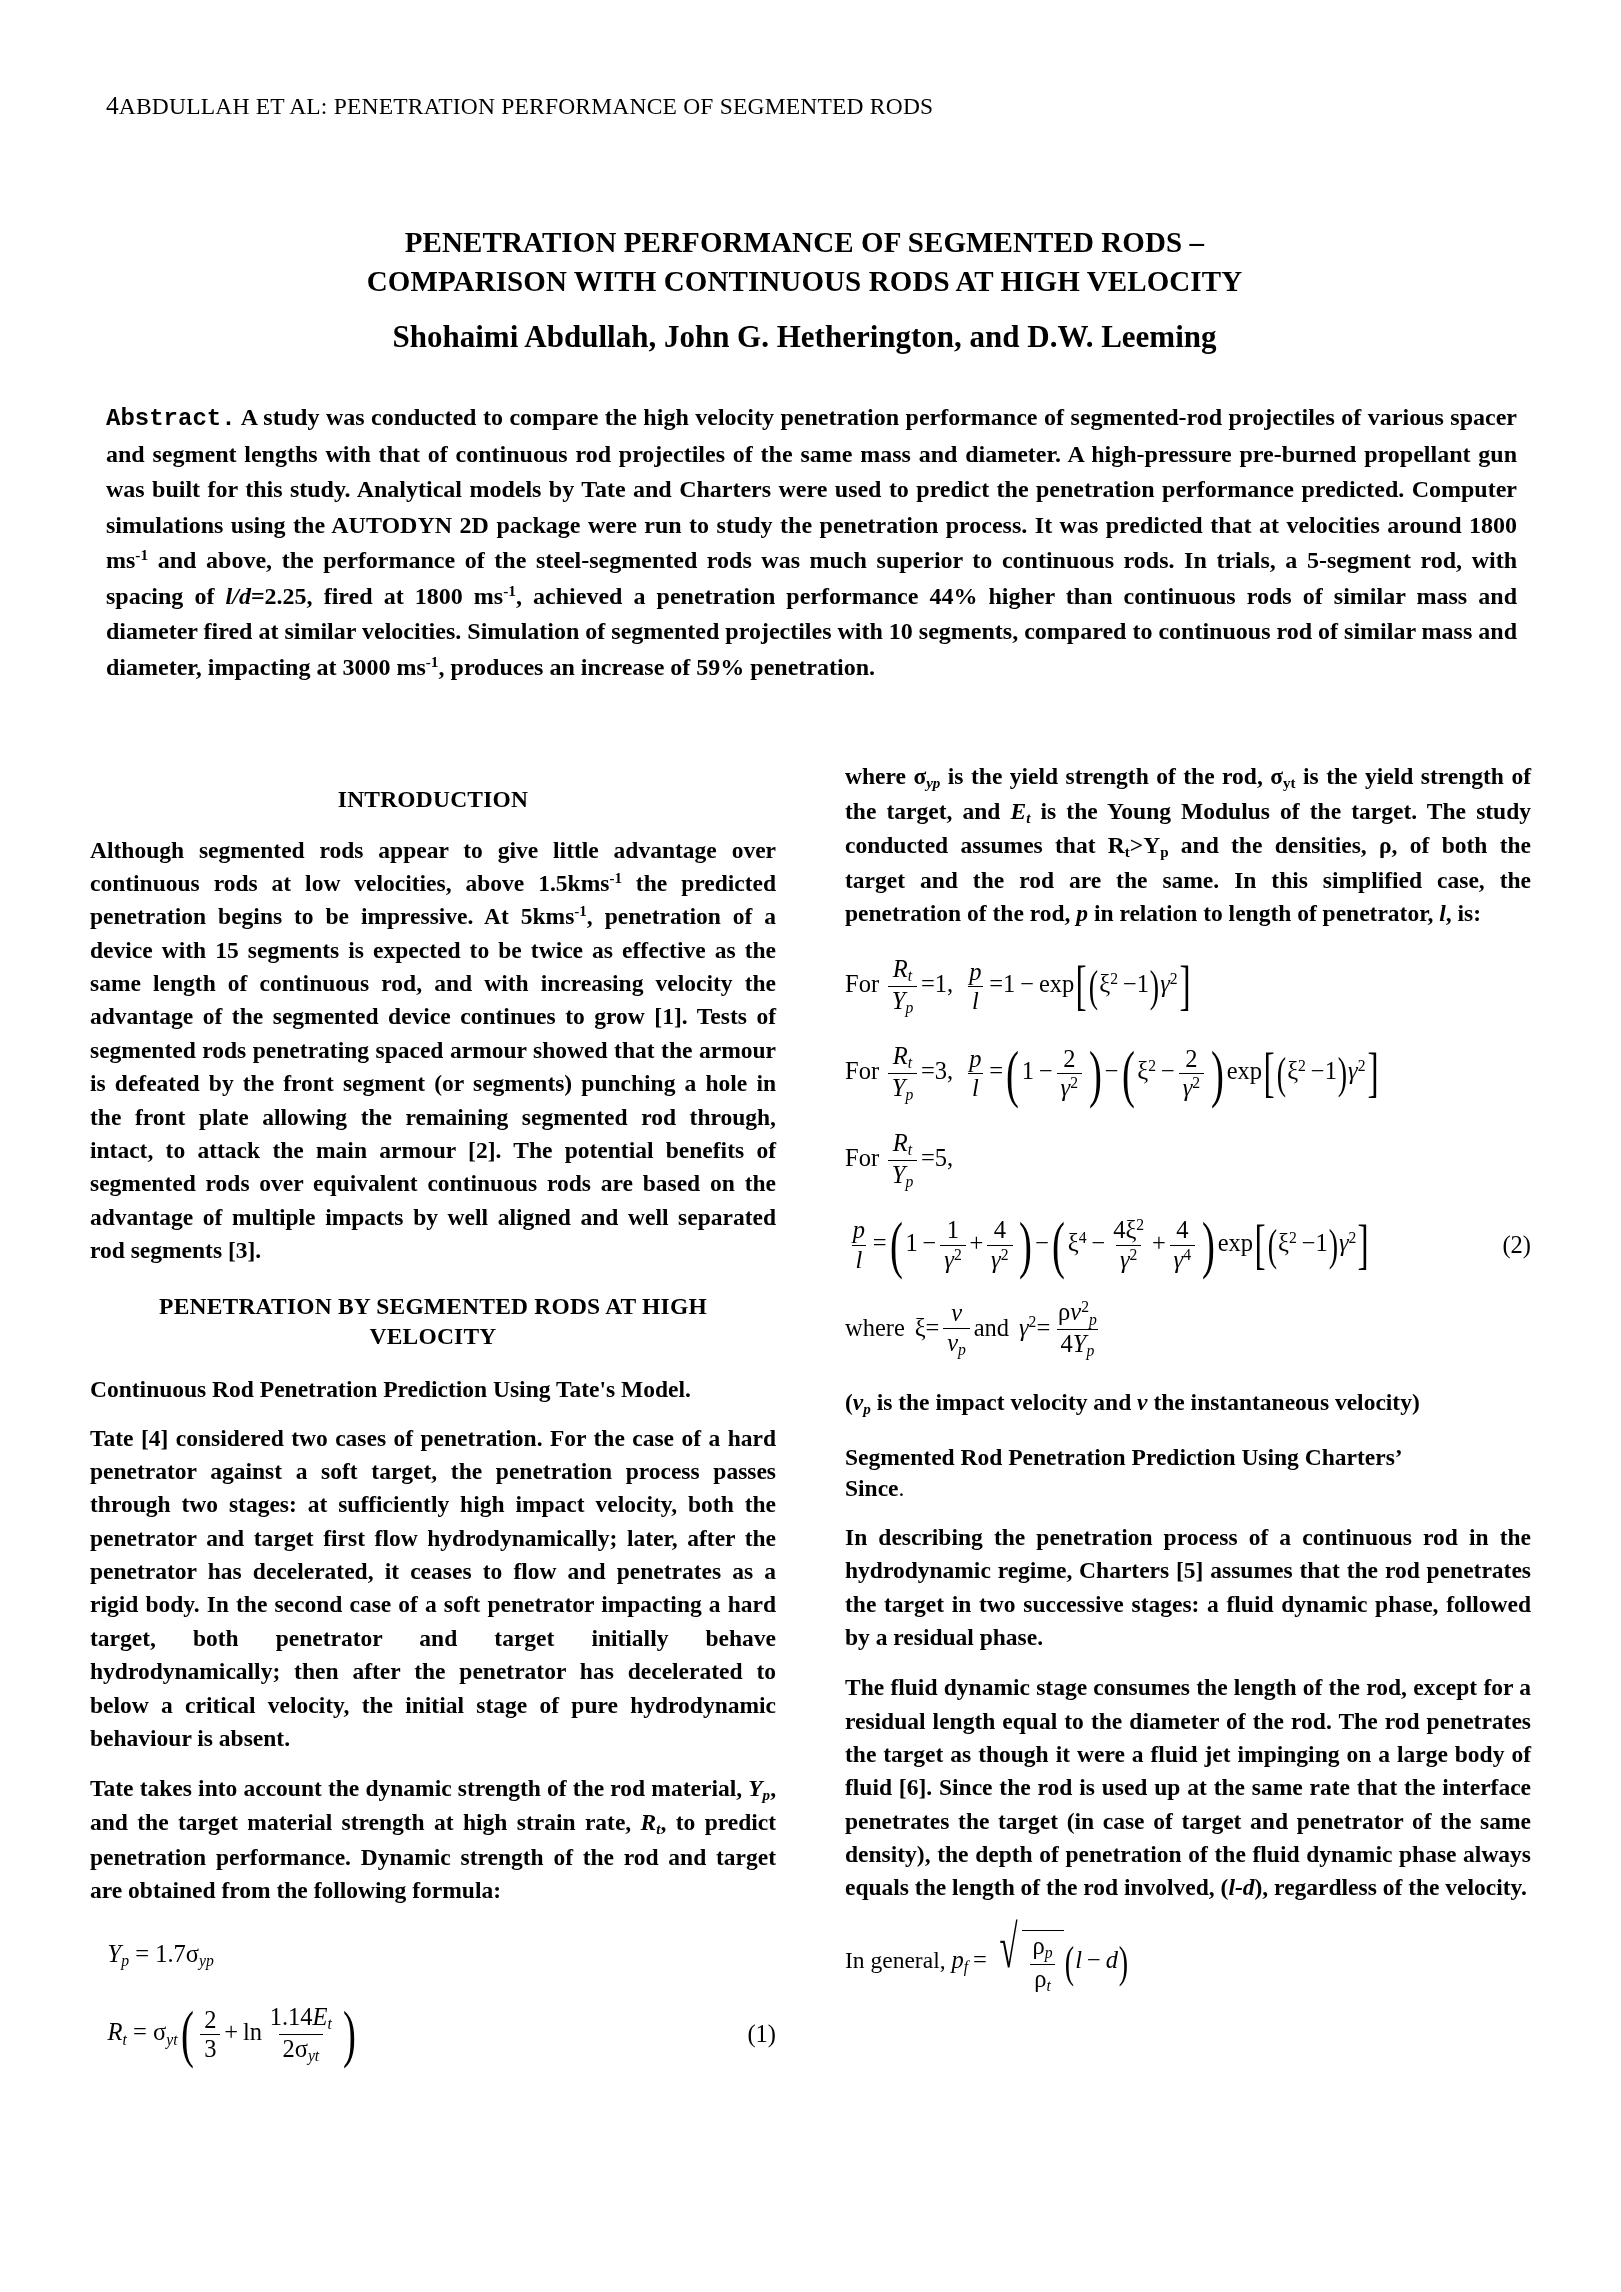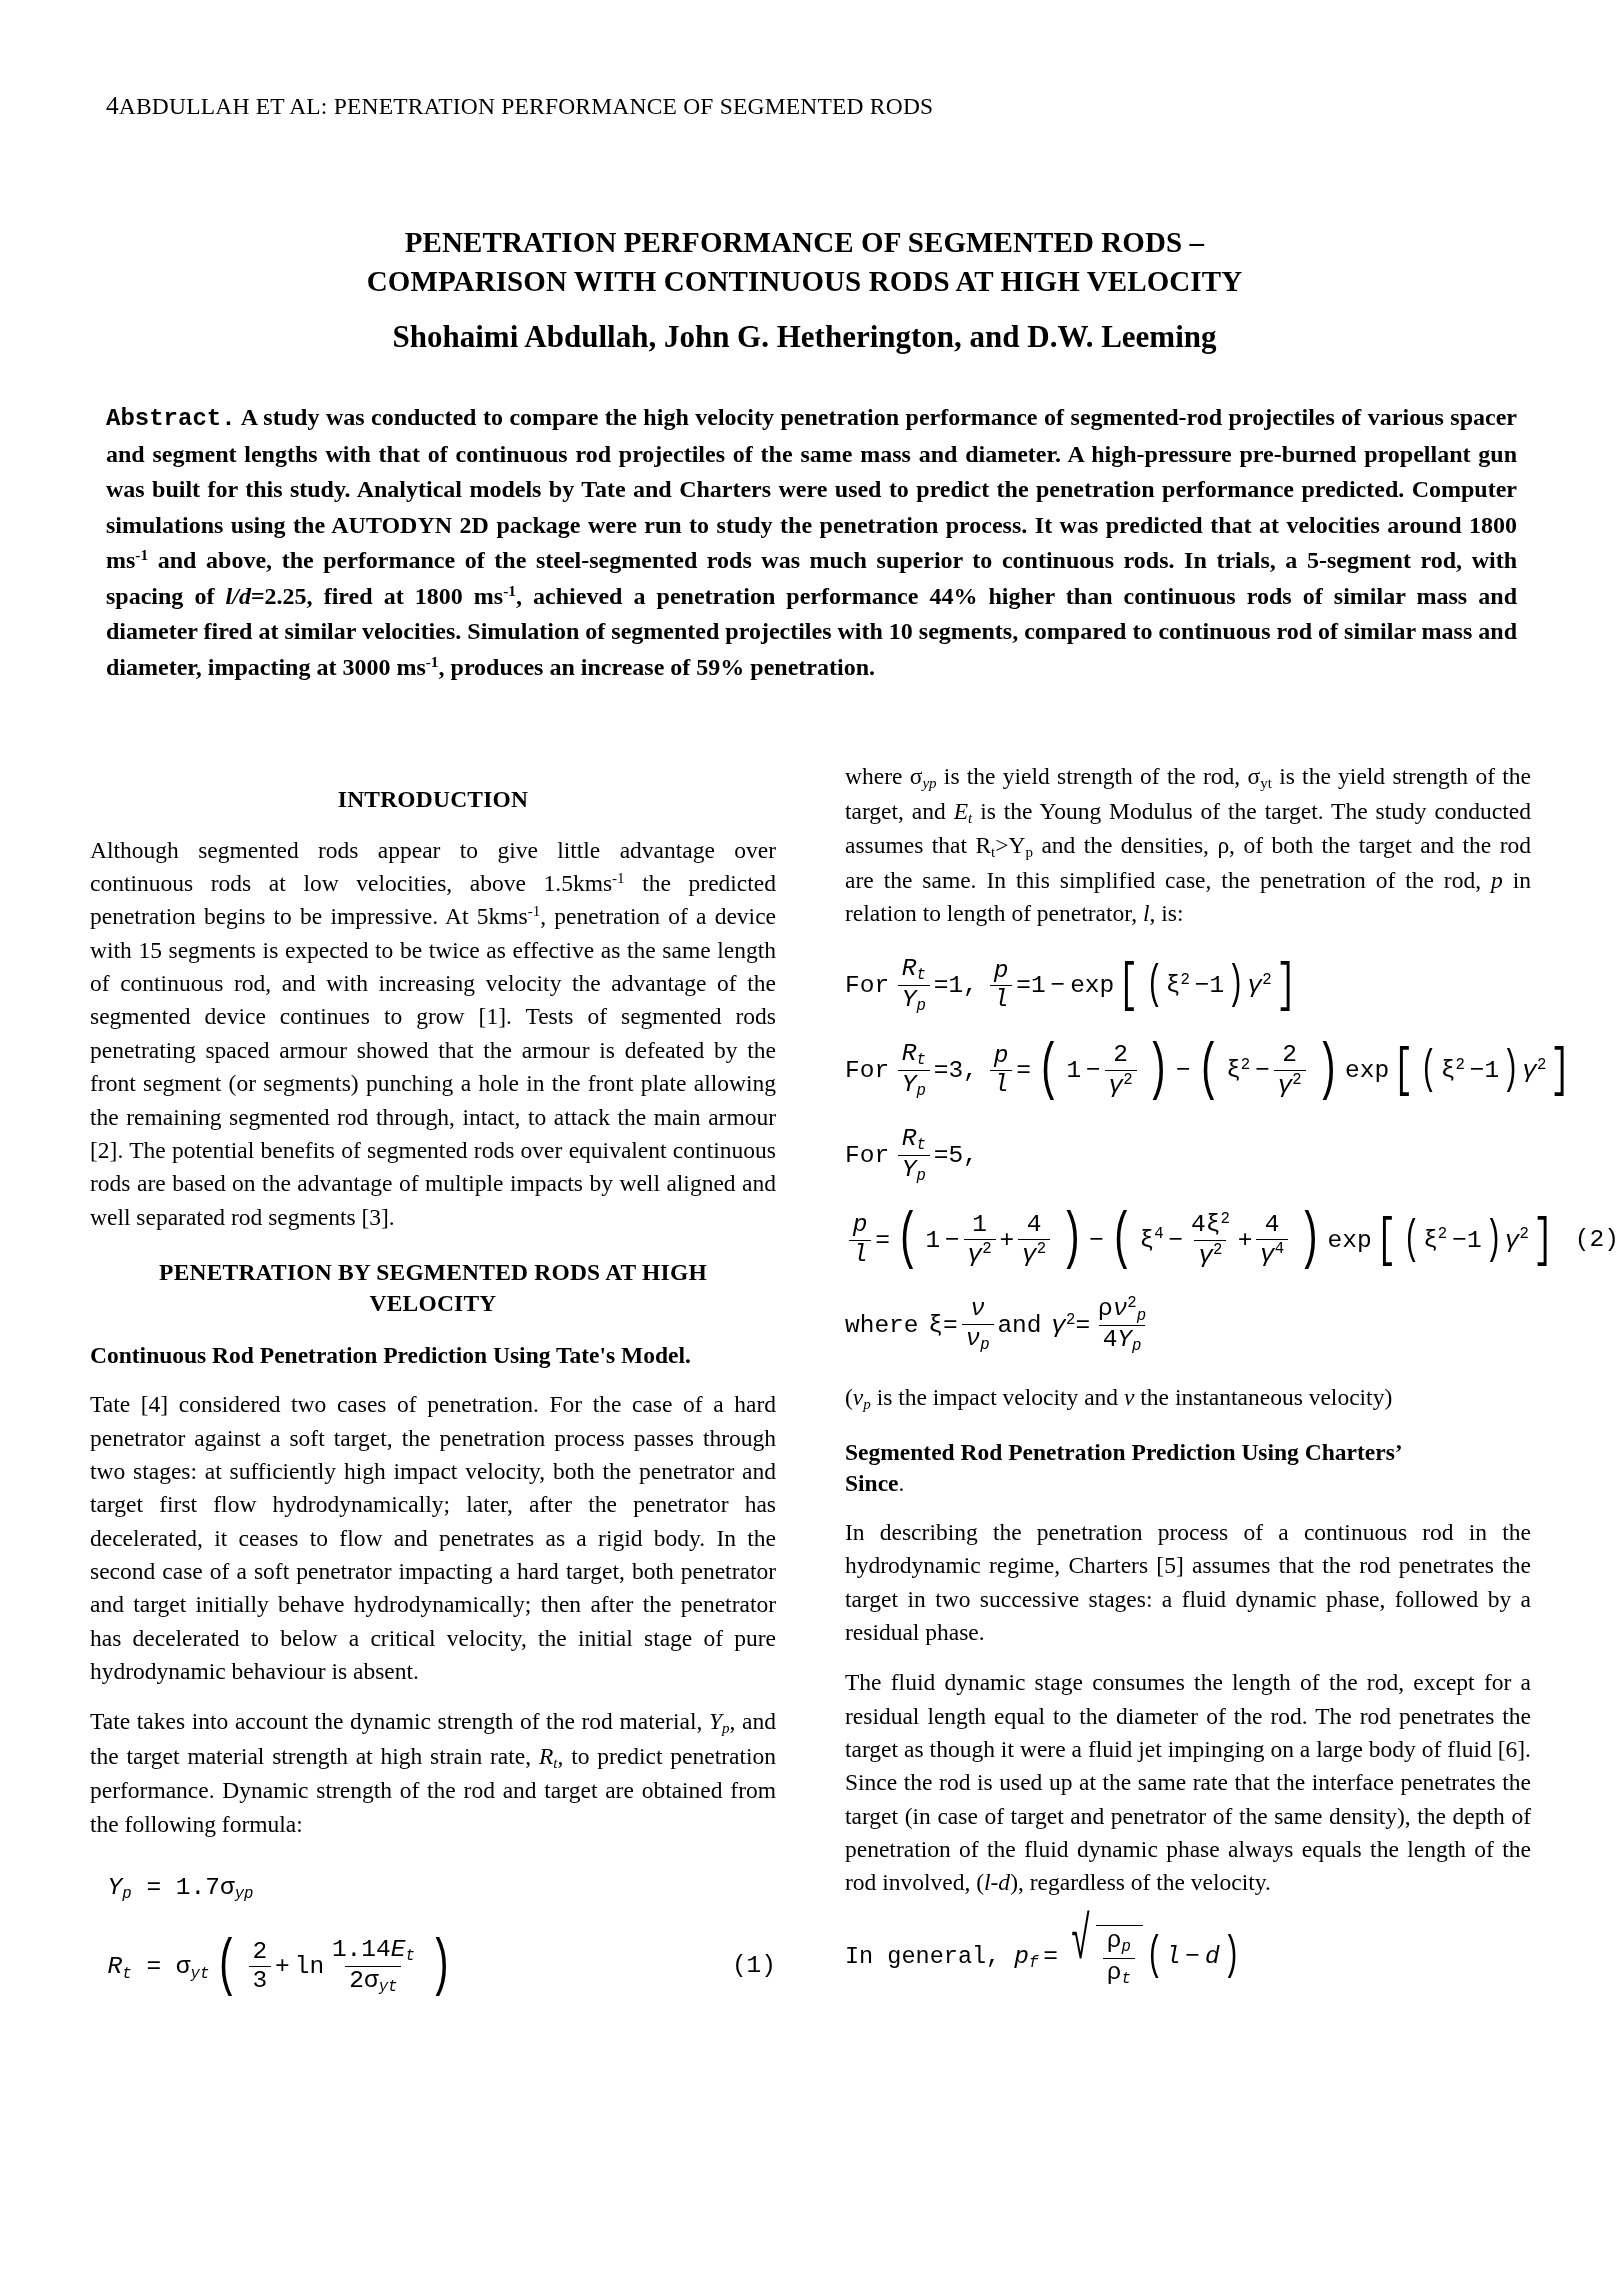--- a/index.html
+++ b/index.html
@@ -80,20 +80,21 @@
     font-size: 23.5px;
     line-height: 1.42;
     text-align: justify;
   }
   .col-left  { left: 90px; }
   .col-right { left: 845px; }
 
   .col p {
     margin: 0 0 16.7px 0;
     text-align: justify;
+    font-weight: bold;
   }
   .col p.tight { margin-bottom: 11.8px; }
 
   h2.sec {
     font-size: 23.5px;
     font-weight: bold;
     text-align: center;
     margin: 23.5px 0 19.6px 0;
     line-height: 1.3;
     letter-spacing: 0.2px;
@@ -101,21 +102,21 @@
   h3.sub {
     font-size: 23.5px;
     font-weight: bold;
     text-align: left;
     margin: 21.6px 0 17.6px 0;
     line-height: 1.3;
   }
 
   
   .math {
-    font-family: Liberation Mono, monospace;
+    font-family: Liberation Serif, serif;
     font-size: 24.5px;
     line-height: 1.1;
     white-space: nowrap;
   }
   .eqrow {
     display: flex;
     align-items: center;
     margin: 25.5px 0 25.5px 0;
     min-height: 45px;
   }

